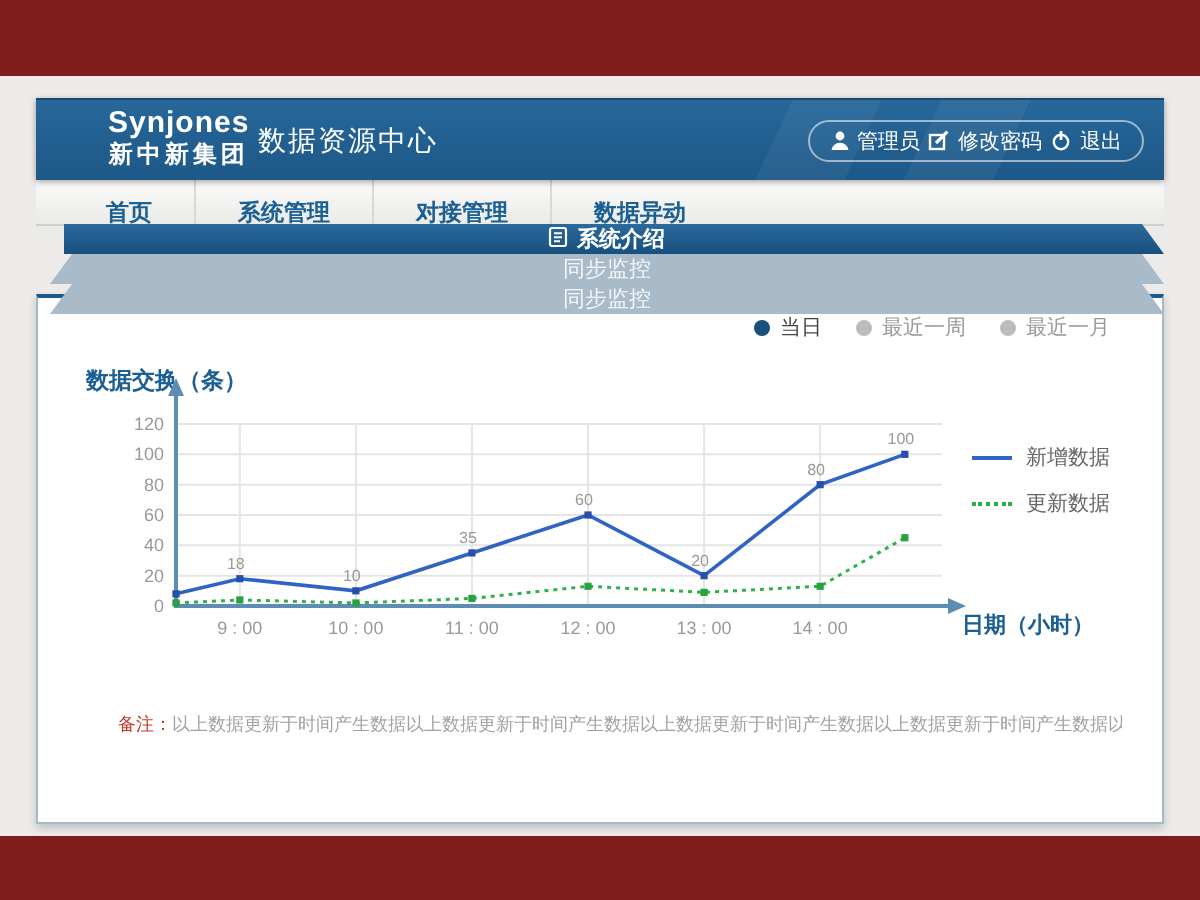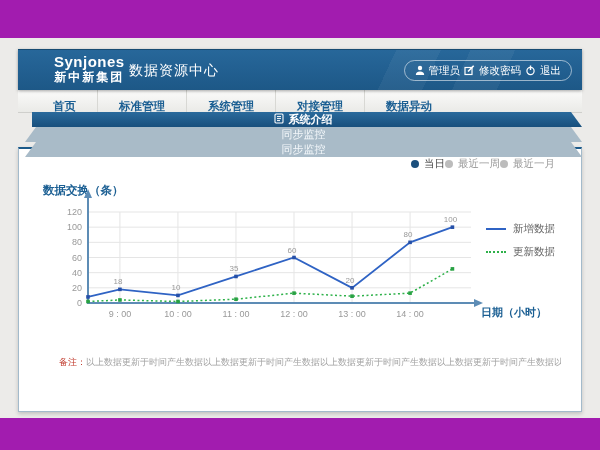--- a/index.html
+++ b/index.html
@@ -1,17 +1,17 @@
 <!DOCTYPE html>
 <html><head>
 <meta charset="utf-8">
 <style>
   * { margin:0; padding:0; box-sizing:border-box; }
   body { font-family:"Liberation Sans", sans-serif; background:#fff; }
-  .stage { position:relative; width:600px; height:450px; background:#a21caf; overflow:hidden; }
+  .stage { position:relative; width:600px; height:450px; background:#7f1d1d; overflow:hidden; }
   .app-band { position:absolute; left:0; top:38px; width:600px; height:380px; background:#ecebe9; }
   .card { position:absolute; left:18px; top:49px; width:564px; }
 
   
   .header { position:relative; height:41px; background:linear-gradient(#27679a,#1d5887);
             border-top:1px solid #174b72; box-shadow:0 1px 3px rgba(0,0,0,.35); overflow:hidden; }
   .header::after { content:""; position:absolute; right:40px; top:-10px; width:260px; height:80px;
             background:linear-gradient(115deg, transparent 40%, rgba(255,255,255,.05) 40%, rgba(255,255,255,.05) 55%, transparent 55%, transparent 65%, rgba(255,255,255,.05) 65%, rgba(255,255,255,.05) 80%, transparent 80%); }
   .logo { position:absolute; left:36px; top:4px; color:#fff; text-align:center; line-height:1.1; }
   .logo-main { font-size:15px; font-weight:bold; letter-spacing:.5px; }
@@ -34,21 +34,21 @@
   .tab { height:22px; display:flex; align-items:center; justify-content:center; gap:5px;
          font-size:11px; cursor:pointer; }
   .tab.active { background:linear-gradient(#2a6a9c,#184f7d); color:#fff; font-weight:bold;
          padding:0 16px 0 8px; clip-path:polygon(0 0, calc(100% - 11px) 0, 100% 100%, 0 100%); z-index:2; }
   .tab.inactive { background:#a9bbc8; color:#f3f7fa; padding:0 18px; margin-left:-7px;
          clip-path:polygon(11px 0, calc(100% - 11px) 0, 100% 100%, 0 100%); z-index:1; }
 
   
   .panel { position:absolute; left:18px; top:147px; width:564px; height:265px; background:#fff;
            border:1px solid #a3bacb; border-top:2px solid #1c5a8a; box-shadow:0 2px 4px rgba(0,0,0,.18); }
-  .radios { position:absolute; top:8px; right:26px; display:flex; }
+  .radios { position:absolute; top:8px; right:26px; display:flex; gap:17px; }
   .radio { display:flex; align-items:center; gap:5px; font-size:10.5px; color:#999; cursor:pointer; }
   .radio .dot { width:8px; height:8px; border-radius:50%; background:#bcbcbc; }
   .radio.selected { color:#444; }
   .radio.selected .dot { background:#1b4f7c; }
   .y-axis-title { position:absolute; left:24px; top:34px; font-size:11.5px; font-weight:bold; color:#1b5f93; }
   .chart-svg { position:absolute; left:10px; top:36px; }
   .x-axis-title { position:absolute; left:462px; top:156px; font-size:11px; font-weight:bold; color:#1b5f93; }
   .series-legend { position:absolute; right:26px; top:73px; display:flex; flex-direction:column; gap:9px; }
   .legend-entry { display:flex; align-items:center; gap:7px; font-size:10.5px; color:#666; }
   .legend-swatch { width:20px; height:0; border-top:2px solid #888; }
@@ -98,21 +98,20 @@
                 <line x1="5.5" y1="0.5" x2="5.5" y2="5" stroke="#fff" stroke-width="1.4"></line>
               </svg>
           </span>
           <span>退出</span>
         </div>
       </div>
     </div>
 
     <div class="nav">
       <div class="nav-item">首页</div>
-      <div class="nav-item">标准管理</div>
       <div class="nav-item">系统管理</div>
       <div class="nav-item">对接管理</div>
       <div class="nav-item">数据异动</div>
     </div>
   </div>
 
   <div class="tabs-row">
     <div class="tab active">
       <span>
         <svg width="10" height="11" viewBox="0 0 10 11">

